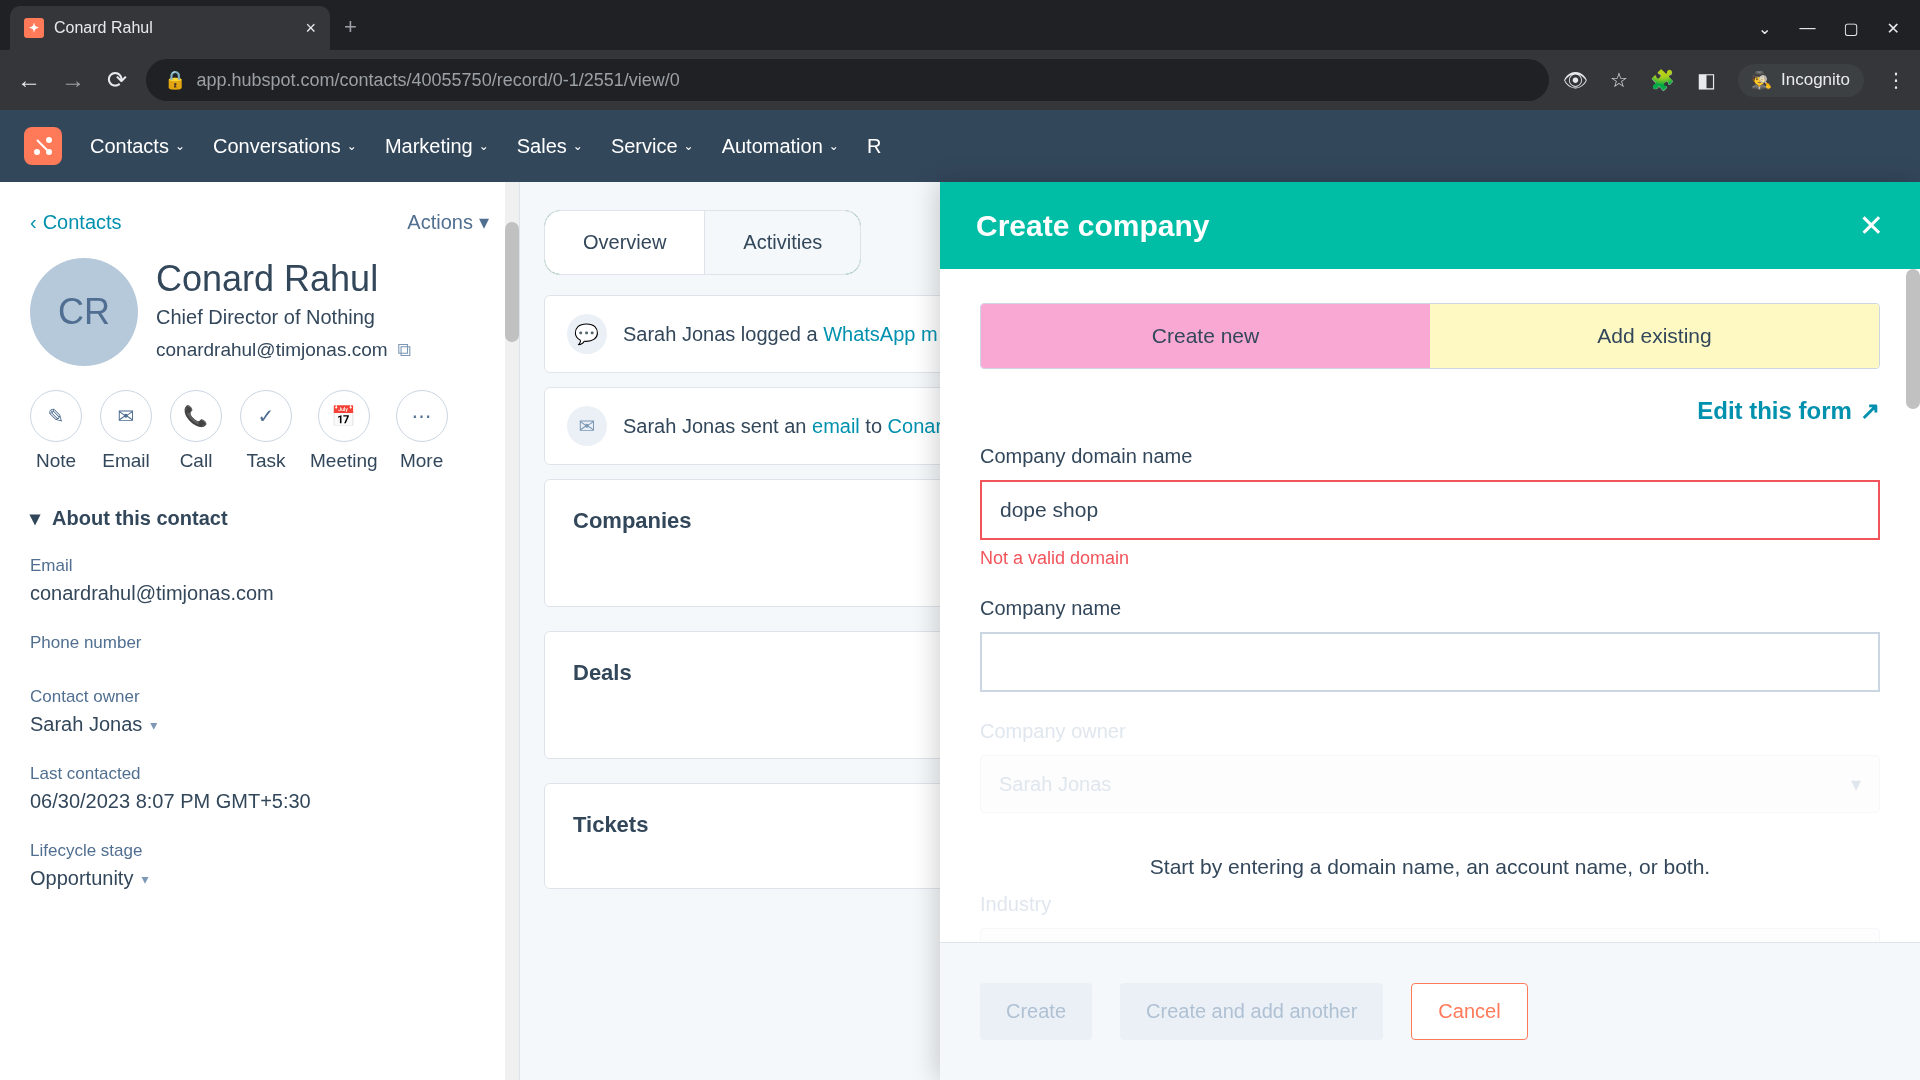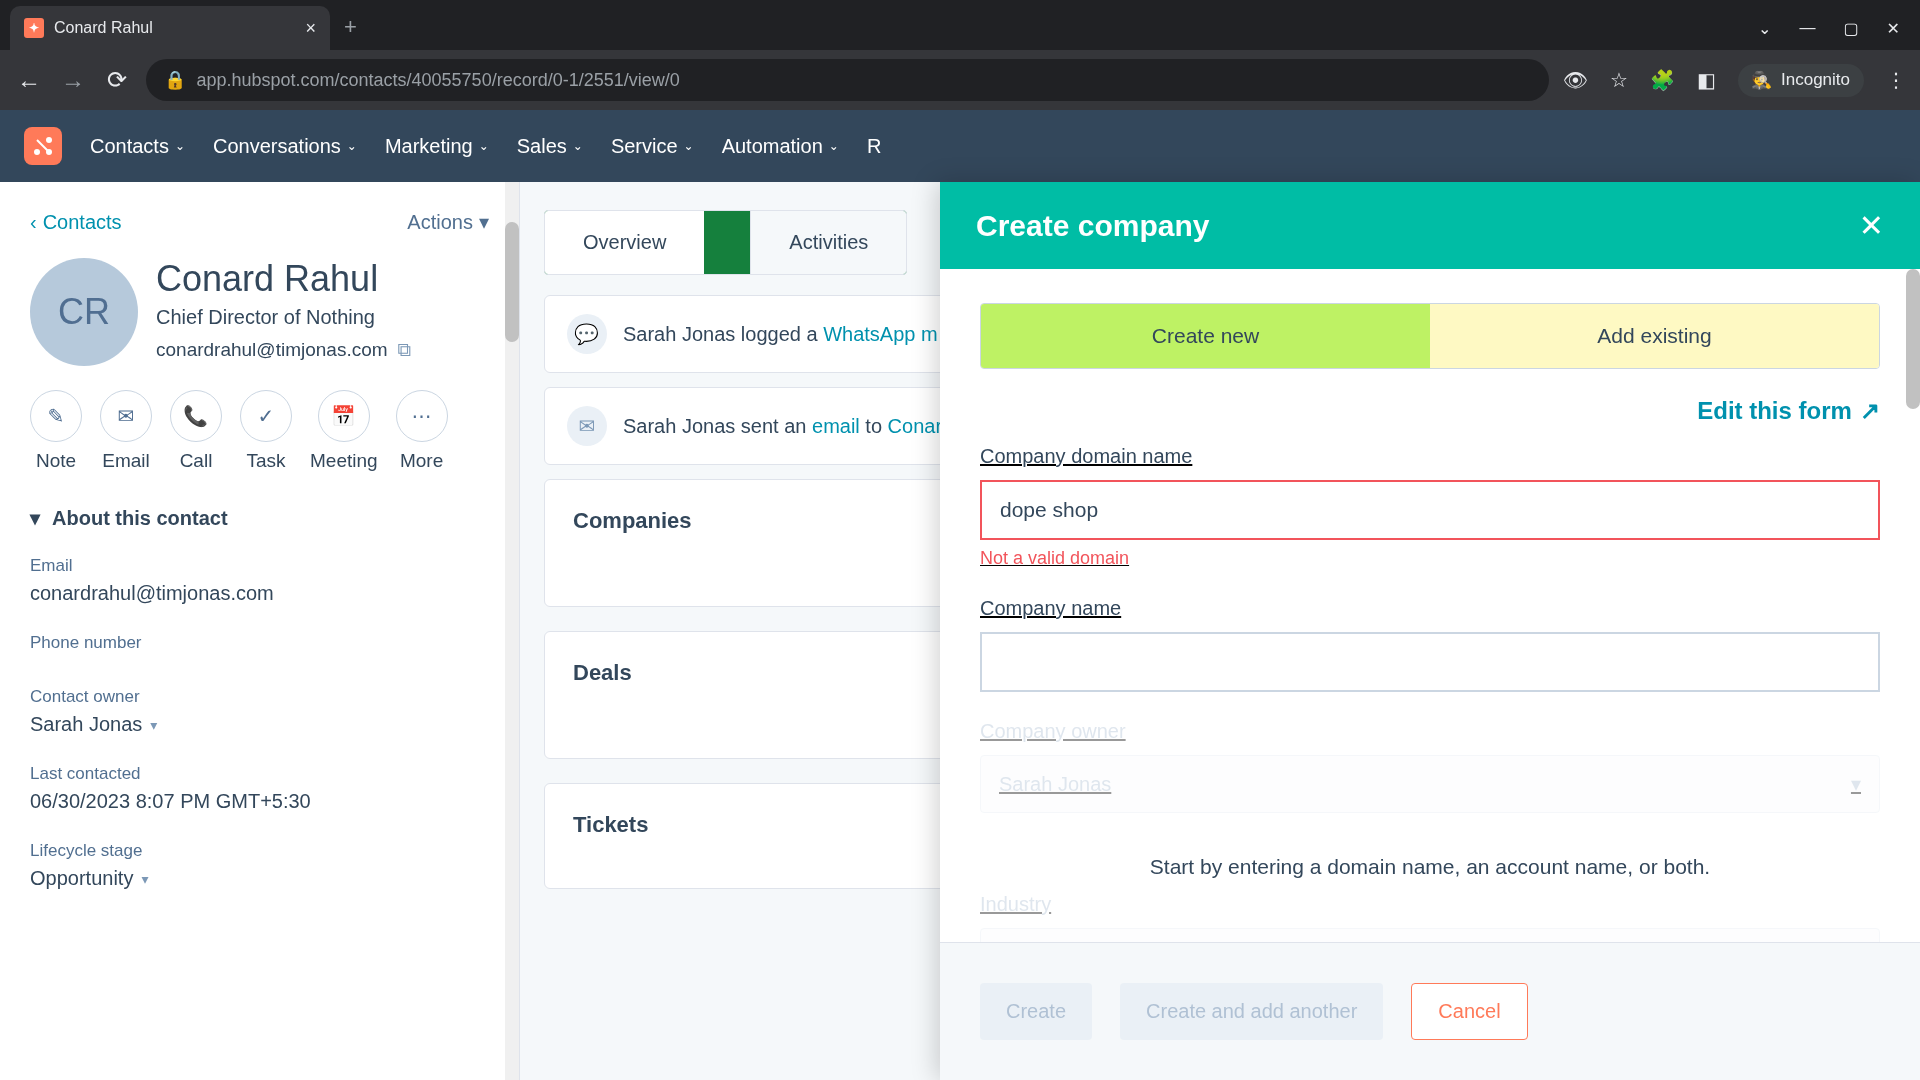--- a/index.html
+++ b/index.html
@@ -48,48 +48,48 @@
 .action-circle { width: 52px; height: 52px; border: 1px solid #cbd6e2; border-radius: 50%; display: flex; align-items: center; justify-content: center; color: #506e91; cursor: pointer; font-size: 20px; }
 .action-label { font-size: 19px; color: #33475b; }
 .about-toggle { display: flex; align-items: center; gap: 12px; font-size: 20px; font-weight: 600; color: #33475b; margin-bottom: 26px; cursor: pointer; }
 .field { margin-bottom: 28px; }
 .field-label { font-size: 17px; color: #516f90; margin-bottom: 6px; }
 .field-value { font-size: 20px; color: #33475b; display: flex; align-items: center; gap: 8px; }
 .field-caret { color: #7c98b6; font-size: 14px; }
 
 
 .center { flex: 1; padding: 28px 24px; overflow-y: auto; position: relative; }
-.tabs { display: flex; border: 1px solid #dfe3eb; border-radius: 4px; overflow: hidden; width: fit-content; background: #15803d; margin-bottom: 20px; gap: 46px; }
+.tabs { display: flex; border: 1px solid #dfe3eb; border-radius: 16px; overflow: hidden; width: fit-content; background: #15803d; margin-bottom: 20px; }
 .tab-btn { padding: 20px 38px; font-size: 20px; color: #33475b; cursor: pointer; background: #fff; }
 .tab-btn.inactive { background: #f5f8fa; border-left: 1px solid #dfe3eb; }
 .activity-card { background: #fff; border: 1px solid #dfe3eb; border-radius: 6px; padding: 18px 22px; margin-bottom: 14px; display: flex; align-items: center; gap: 16px; font-size: 20px; color: #33475b; }
 .act-icon { width: 40px; height: 40px; border-radius: 50%; background: #eaf0f6; display: flex; align-items: center; justify-content: center; color: #7c98b6; }
 .act-link { color: #0091ae; font-weight: 500; }
 .section-card { background: #fff; border: 1px solid #dfe3eb; border-radius: 6px; padding: 28px; margin-bottom: 24px; }
 .section-title { font-size: 22px; font-weight: 600; color: #33475b; margin-bottom: 22px; }
 .section-empty { text-align: center; color: #7c98b6; font-size: 19px; }
 
 
 .panel-overlay { position: absolute; right: 0; top: 182px; bottom: 0; width: 980px; background: #fff; box-shadow: -4px 0 24px rgba(0,0,0,0.18); display: flex; flex-direction: column; }
 .panel-header { background: #00bda5; color: #fff; padding: 26px 36px; display: flex; justify-content: space-between; align-items: center; }
 .panel-title { font-size: 30px; font-weight: 600; }
 .panel-close { font-size: 30px; cursor: pointer; }
 .panel-body { flex: 1; padding: 34px 40px; overflow-y: auto; position: relative; }
 .panel-body-scroll { position: absolute; right: 0; top: 0; bottom: 0; width: 14px; }
 .panel-body-thumb { background: #c1c1c1; width: 100%; height: 140px; border-radius: 7px; }
 .tab-switch { display: flex; border: 1px solid #cbd6e2; border-radius: 4px; overflow: hidden; margin-bottom: 28px; }
-.tab-switch-btn { flex: 1; padding: 20px; text-align: center; font-size: 21px; color: #33475b; cursor: pointer; background: #bef264; }
+.tab-switch-btn { flex: 1; padding: 20px; text-align: center; font-size: 21px; color: #33475b; cursor: pointer; background: #f9a8d4; }
 .tab-switch-btn.inactive { background: #fef9c3; }
 .edit-form { text-align: right; margin-bottom: 20px; }
 .edit-form-link { color: #0091ae; font-size: 24px; font-weight: 600; display: inline-flex; align-items: center; gap: 8px; cursor: pointer; }
 .form-label { font-size: 20px; color: #33475b; font-weight: 500; margin-bottom: 12px; }
 .form-input { width: 100%; border: 2px solid #f2545b; border-radius: 0; padding: 16px 18px; font-size: 21px; color: #33475b; outline: none; margin-bottom: 8px; }
 .form-input.normal { border-color: #cbd6e2; margin-bottom: 0; }
 .form-error { color: #f2545b; font-size: 18px; margin-bottom: 26px; }
-.form-group { margin-bottom: 28px; text-decoration: underline; }
+.form-group { margin-bottom: 28px; }
 .form-label.dim { color: #b0c1d4; }
 .form-dropdown { width: 100%; border: 1px solid #e5ecf2; background: #f9fbfd; border-radius: 4px; padding: 16px 18px; font-size: 20px; color: #b0c1d4; display: flex; justify-content: space-between; align-items: center; }
 .hint-text { text-align: center; font-size: 21px; color: #33475b; padding: 10px 60px; line-height: 1.5; }
 .panel-footer { background: #f5f8fa; padding: 40px 40px; display: flex; gap: 28px; border-top: 1px solid #dfe3eb; }
 .btn { padding: 16px 26px; border-radius: 4px; font-size: 20px; font-weight: 500; cursor: pointer; border: none; }
 .btn-disabled { background: #eaf0f6; color: #b0c1d4; }
 .btn-cancel { background: #fff; border: 1px solid #ff7a59; color: #ff7a59; }
 </style>
 </head>
 <body>

